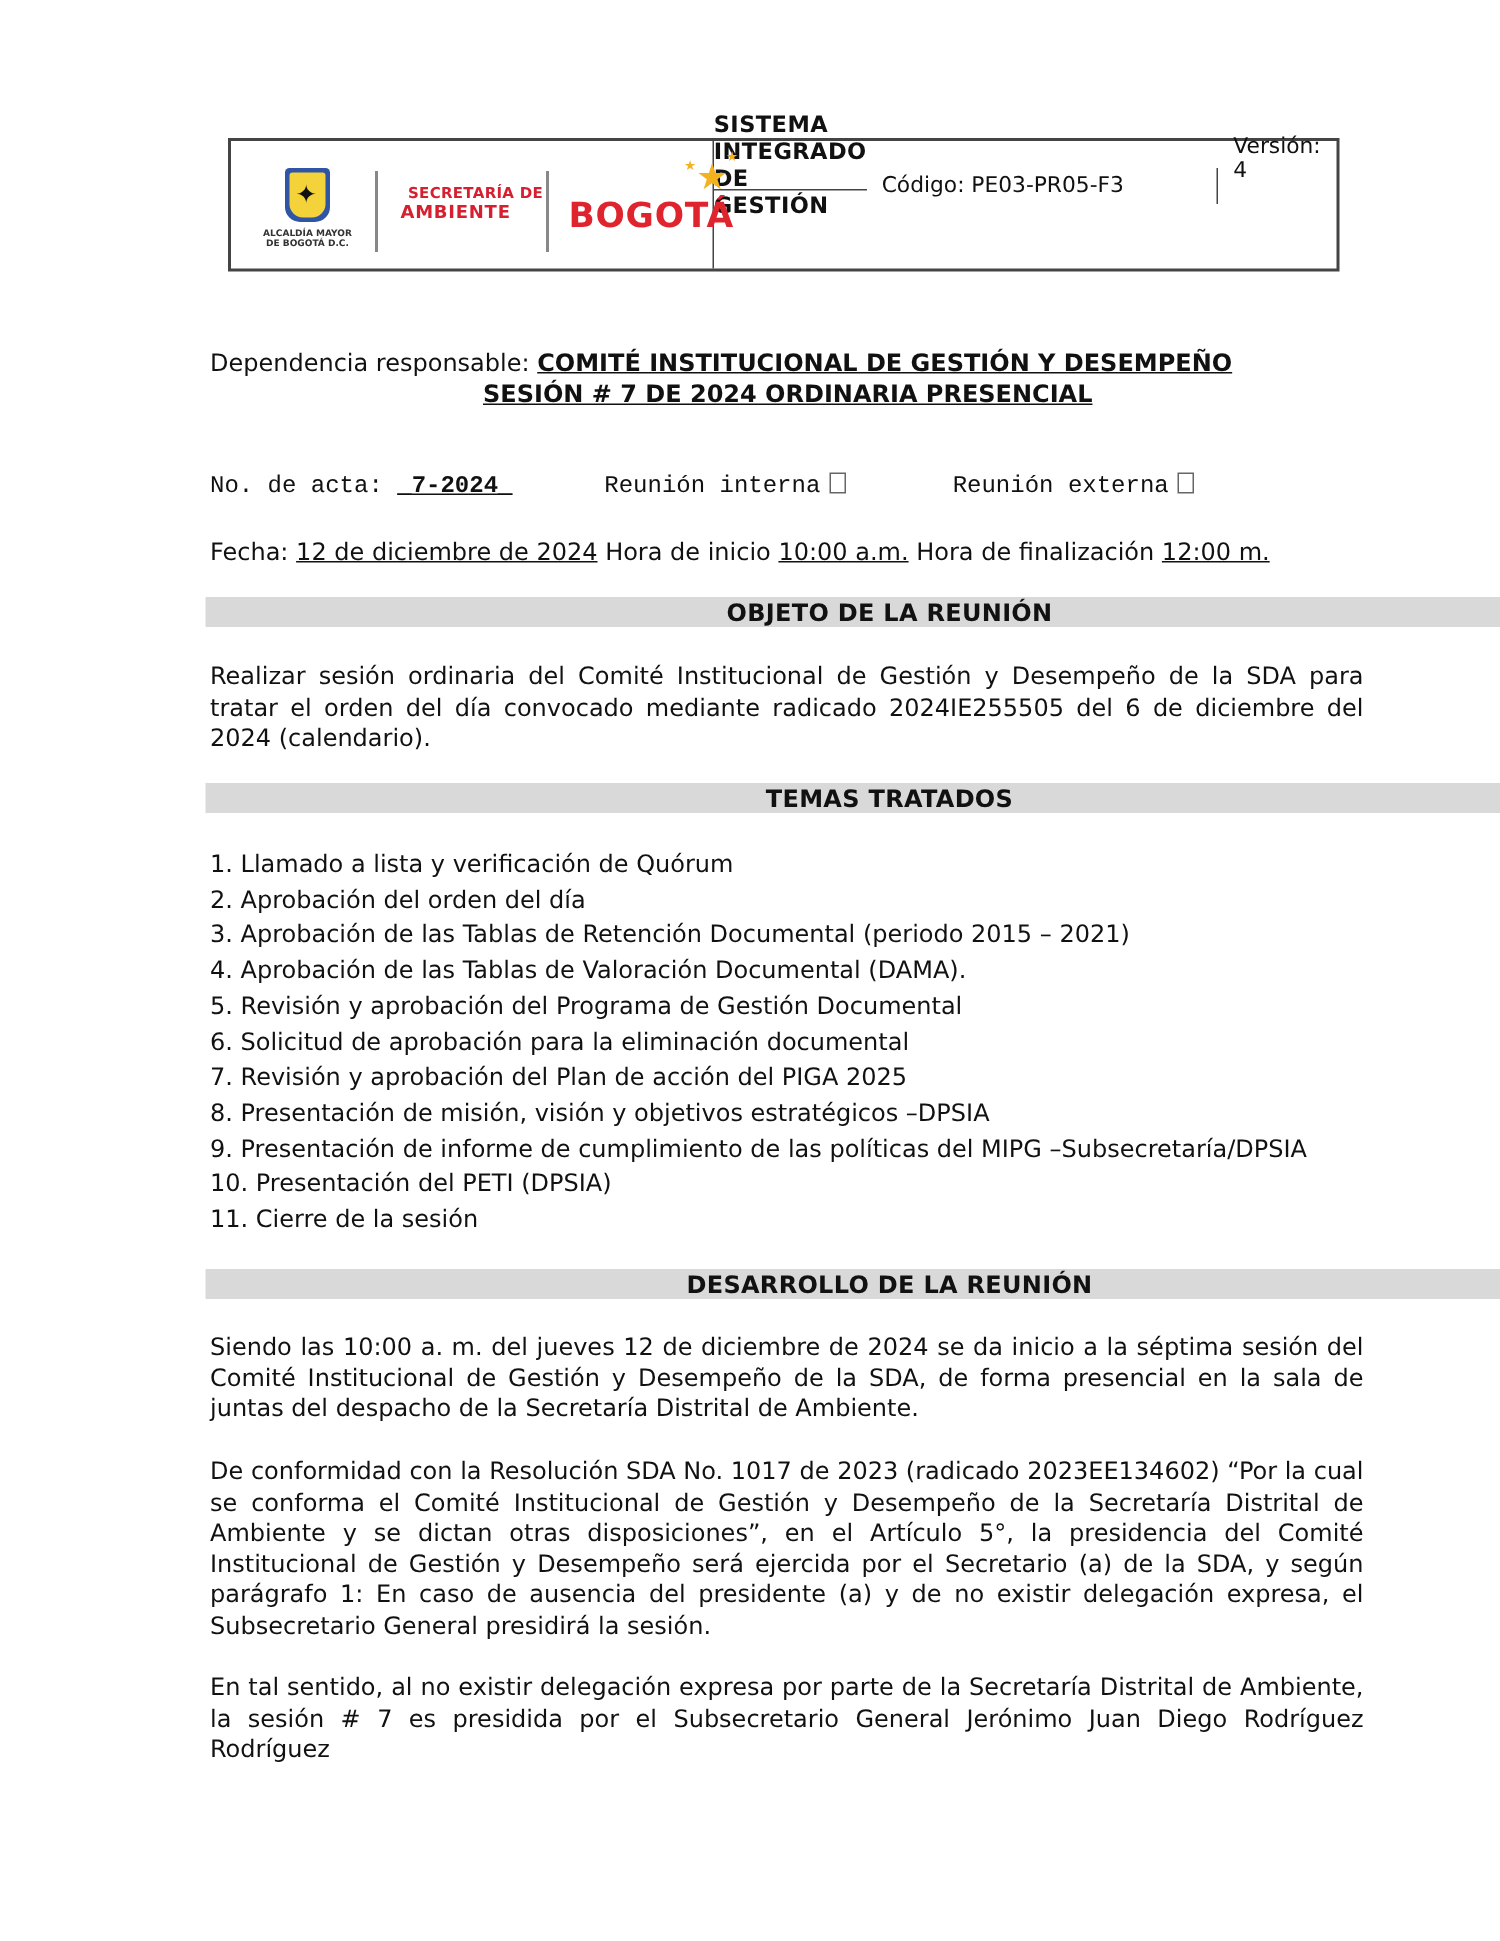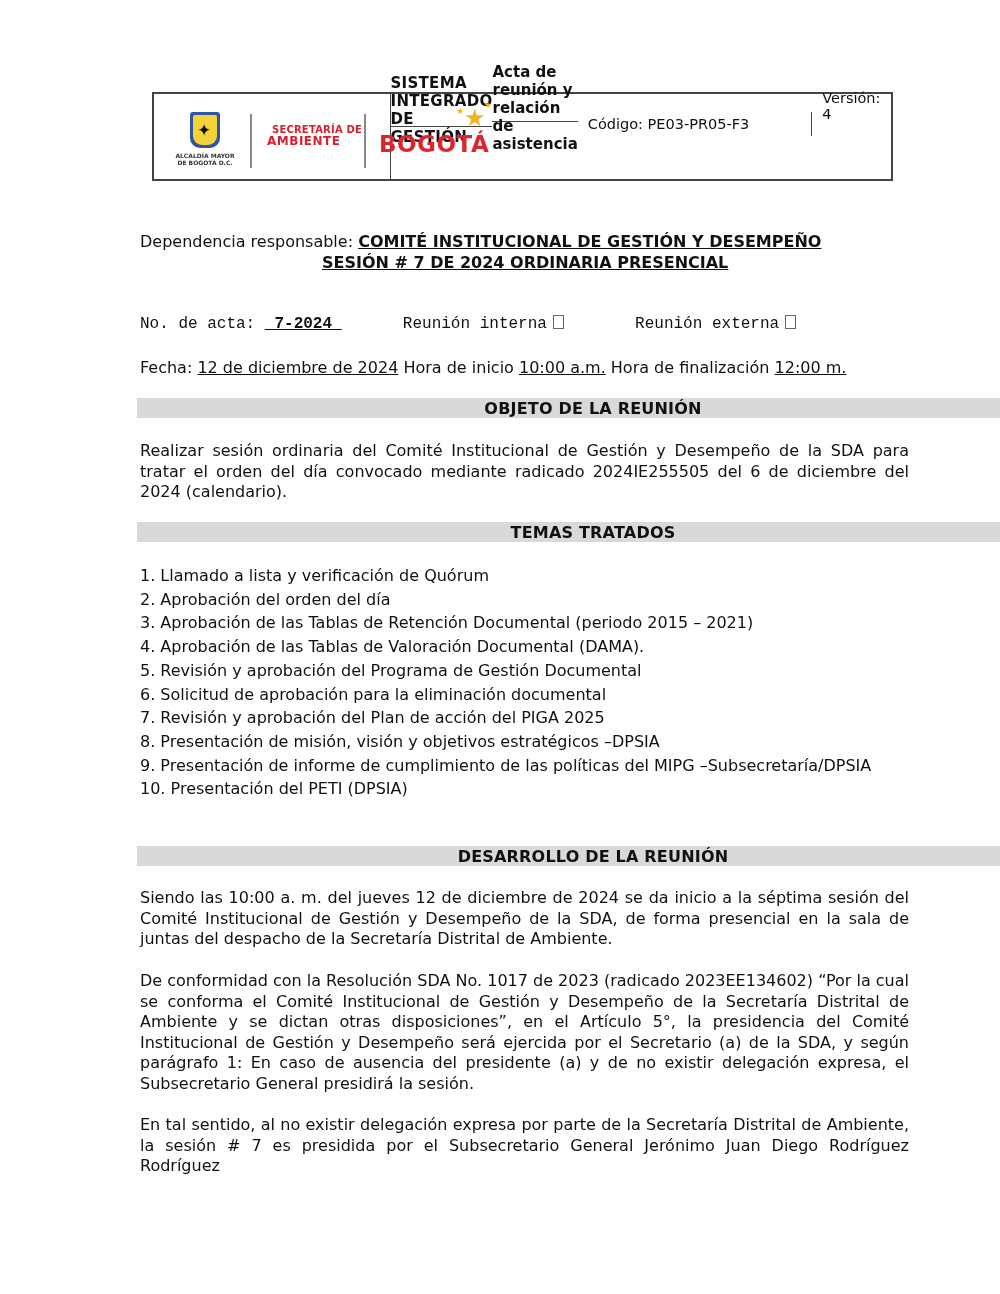--- a/index.html
+++ b/index.html
@@ -56,21 +56,20 @@
     <div class="amb-1">SECRETARÍA DE</div>
     <div class="amb-2">AMBIENTE</div>
     <div class="vsep" style="left:210px"></div>
     <div class="bogota">BOGOTÁ</div>
     <span class="star" style="left:310px; top:10px; font-size:24px;">★</span>
     <span class="star" style="left:302px; top:12px; font-size:9px;">★</span>
     <span class="star" style="left:330px; top:6px; font-size:9px;">★</span>
   </div>
   <div class="hdr-info">
     <div class="hdr-row r1">SISTEMA INTEGRADO DE GESTIÓN</div>
-    <div class="hdr-row r2">Acta de reunión y relación de asistencia</div>
     <div class="hdr-row r3">
       <div class="hdr-cell code">Código: PE03-PR05-F3</div>
       <div class="hdr-cell">Versión: 4</div>
     </div>
   </div>
 </div>
 
 <div class="line" style="top:232px;">
   <span>Dependencia responsable:</span>
   <span class="b u">COMITÉ INSTITUCIONAL DE GESTIÓN Y DESEMPEÑO</span>
@@ -103,18 +102,19 @@
   <li>1. Llamado a lista y verificación de Quórum</li>
   <li>2. Aprobación del orden del día</li>
   <li>3. Aprobación de las Tablas de Retención Documental (periodo 2015 – 2021)</li>
   <li>4. Aprobación de las Tablas de Valoración Documental (DAMA).</li>
   <li>5. Revisión y aprobación del Programa de Gestión Documental</li>
   <li>6. Solicitud de aprobación para la eliminación documental</li>
   <li>7. Revisión y aprobación del Plan de acción del PIGA 2025</li>
   <li>8. Presentación de misión, visión y objetivos estratégicos –DPSIA</li>
   <li>9. Presentación de informe de cumplimiento de las políticas del MIPG –Subsecretaría/DPSIA</li>
   <li>10. Presentación del PETI (DPSIA)</li>
+  <li>11. Cierre de la sesión</li>
 </ul>
 
 <div class="section-bar" style="top:846px;">DESARROLLO DE LA REUNIÓN</div>
 <div class="para" style="top:888px;">Siendo las 10:00 a. m. del jueves 12 de diciembre de 2024 se da inicio a la séptima sesión del Comité Institucional de Gestión y Desempeño de la SDA, de forma presencial en la sala de juntas del despacho de la Secretaría Distrital de Ambiente.</div>
 <div class="para" style="top:971px;">De conformidad con la Resolución SDA No. 1017 de 2023 (radicado 2023EE134602) “Por la cual se conforma el Comité Institucional de Gestión y Desempeño de la Secretaría Distrital de Ambiente y se dictan otras disposiciones”, en el Artículo 5°, la presidencia del Comité Institucional de Gestión y Desempeño será ejercida por el Secretario (a) de la SDA, y según parágrafo 1: En caso de ausencia del presidente (a) y de no existir delegación expresa, el Subsecretario General presidirá la sesión.</div>
 <div class="para" style="top:1115px;">En tal sentido, al no existir delegación expresa por parte de la Secretaría Distrital de Ambiente, la sesión # 7 es presidida por el Subsecretario General Jerónimo Juan Diego Rodríguez Rodríguez</div>
 
 </body></html>

